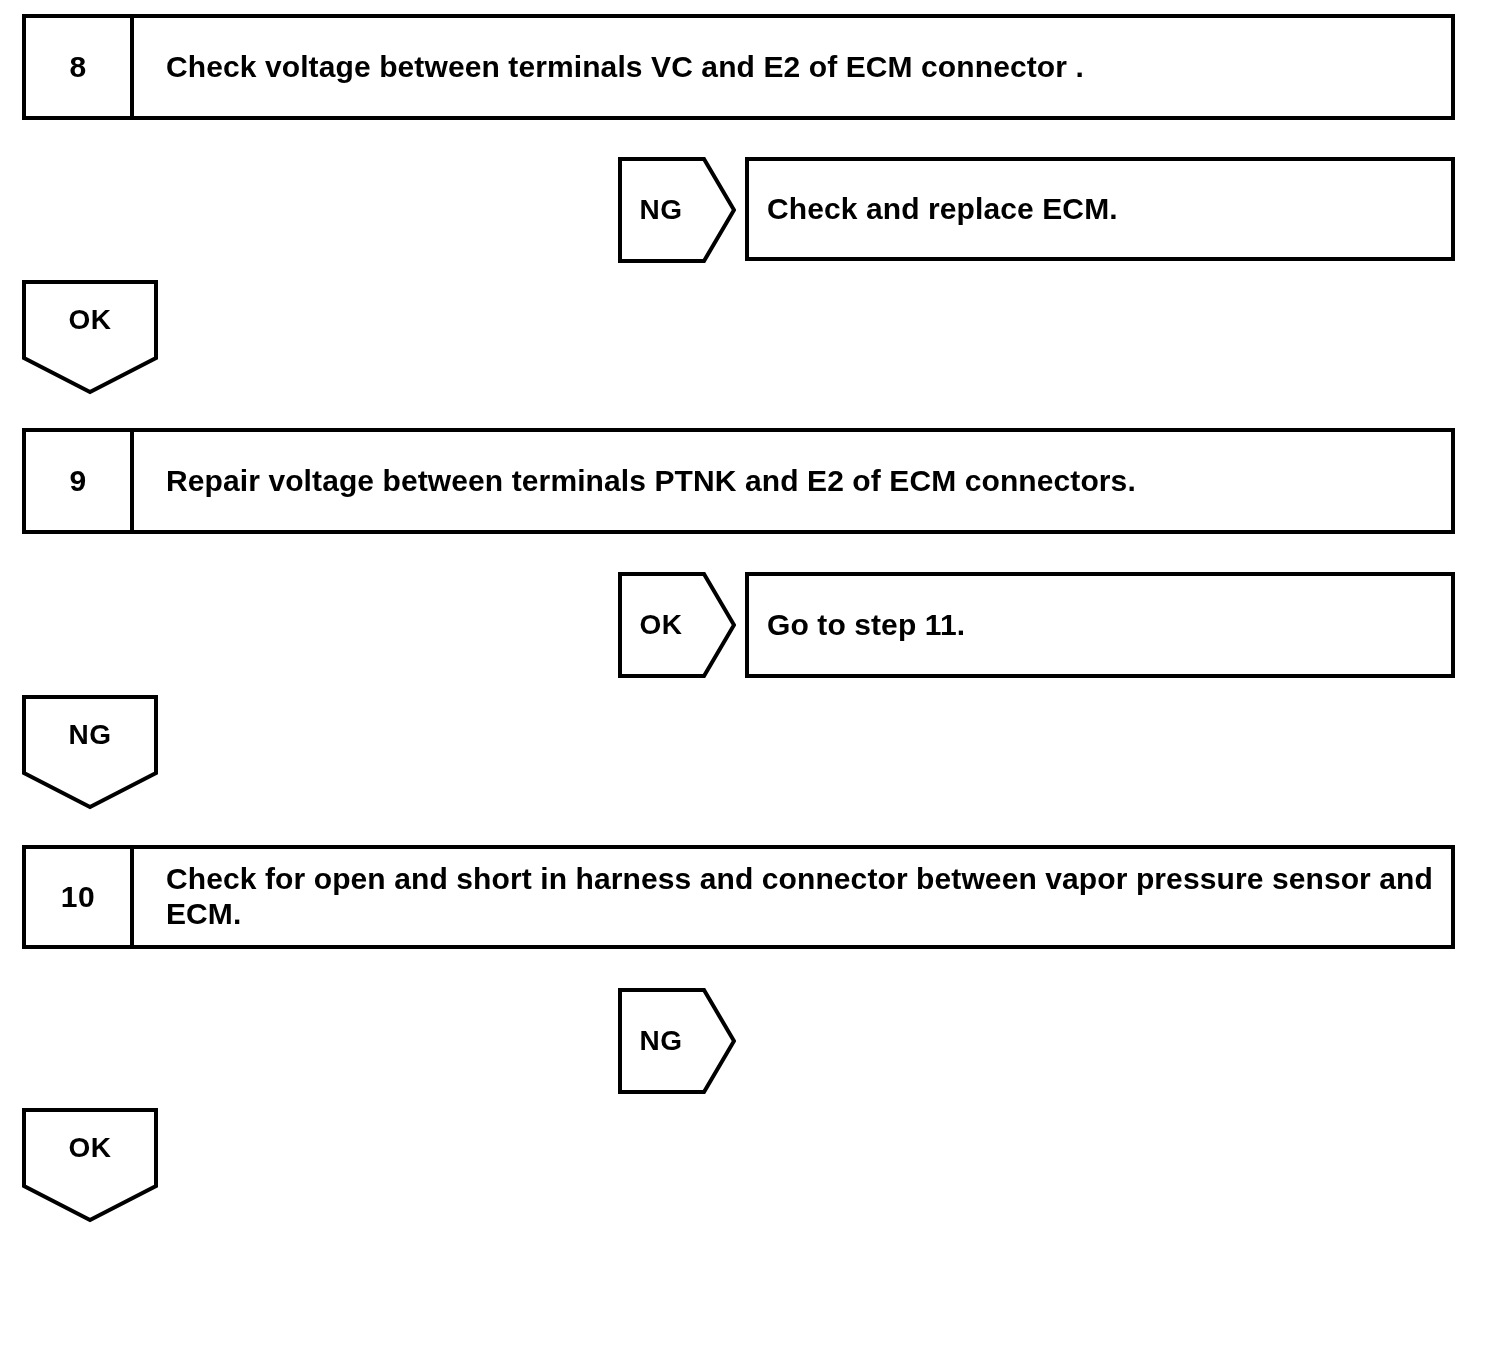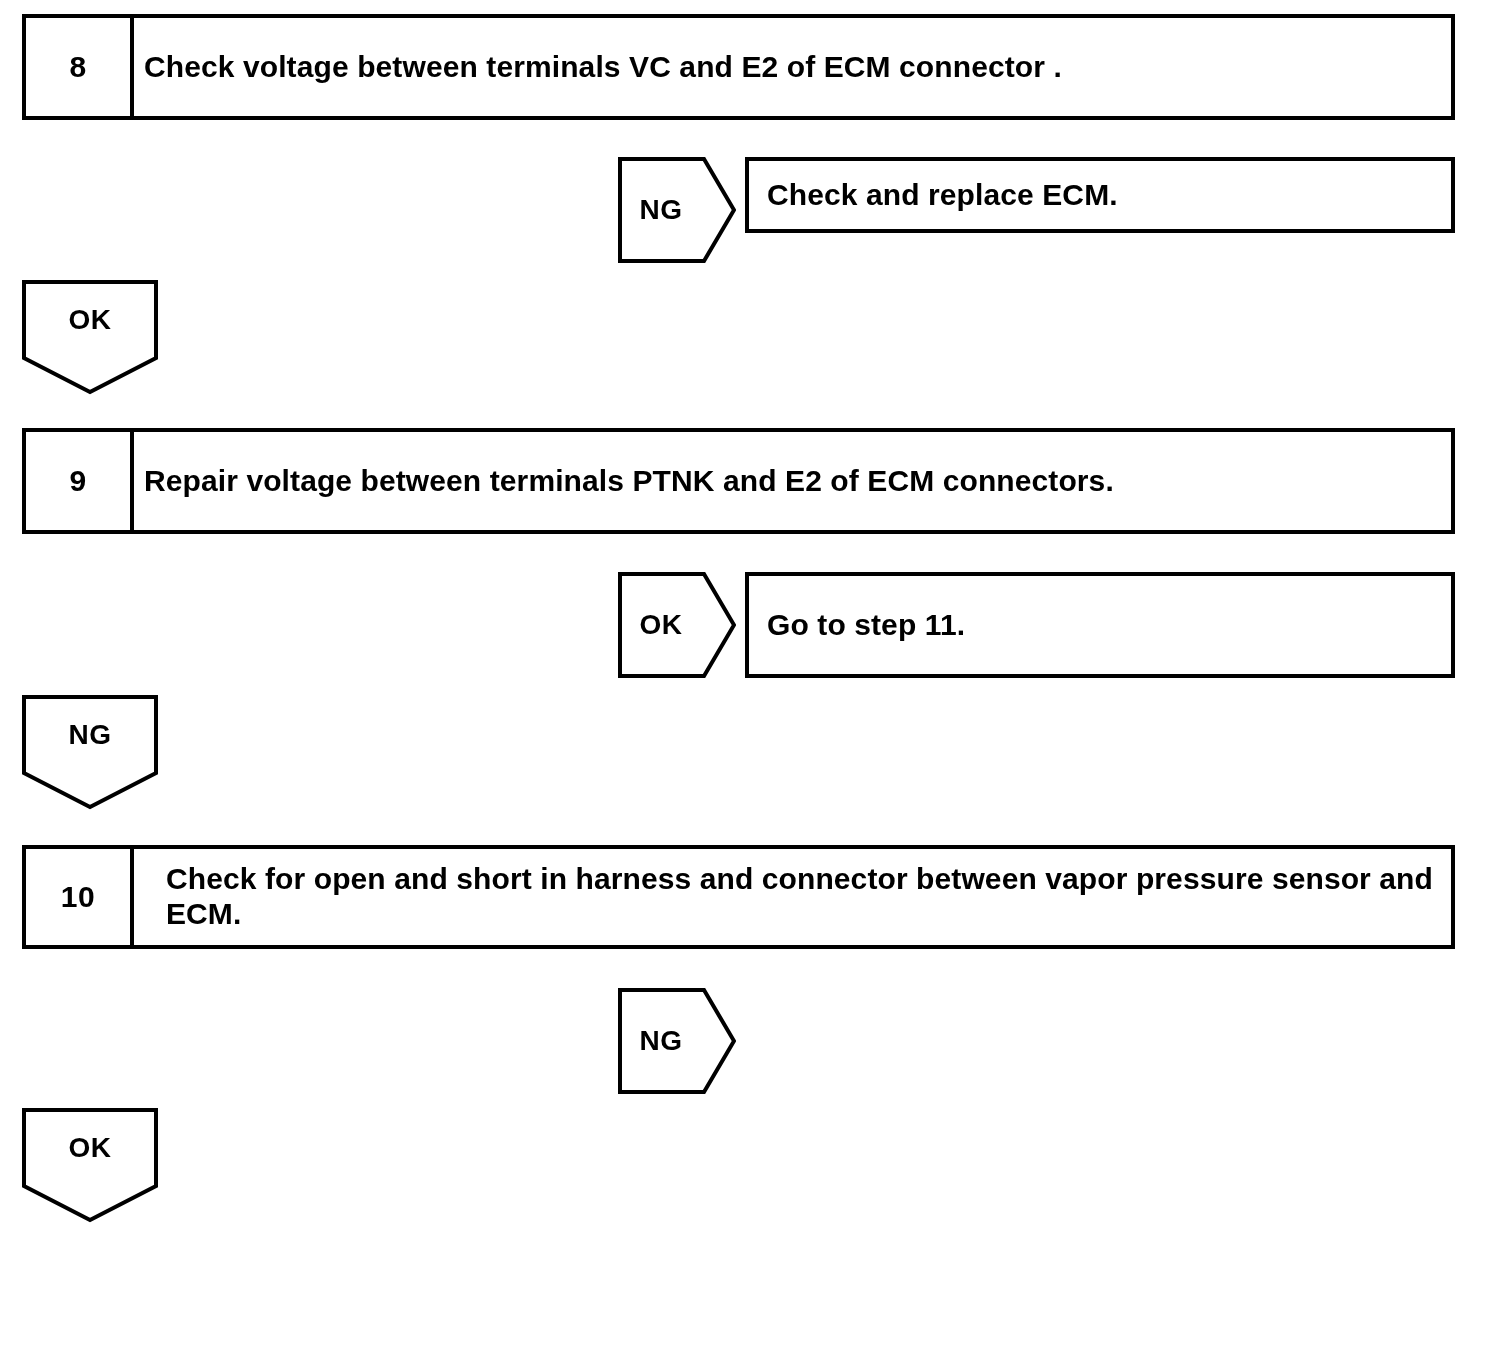--- a/index.html
+++ b/index.html
@@ -38,21 +38,21 @@
     align-items: center;
     justify-content: center;
     font-size: 30px;
     font-weight: bold;
     letter-spacing: 0.5px;
   }
   .step-text {
     flex: 1 1 auto;
     display: flex;
     align-items: center;
-    padding: 0 0 0 10px;
+    padding: 0 0 0 32px;
     font-size: 30px;
     font-weight: bold;
     line-height: 1.16;
     letter-spacing: 0.1px;
   }
 
   
   .result-box {
     position: absolute;
     box-sizing: border-box;
@@ -126,21 +126,21 @@
     <div class="step-num">8</div>
     <div class="step-text">Check voltage between terminals VC and E2 of ECM connector .</div>
   </div>
 
   <div class="arrow-right" style="left:618px; top:157px;">
     <svg viewBox="0 0 118 106" preserveAspectRatio="none" aria-hidden="true">
       <polygon points="2,2 86,2 116,53 86,104 2,104" fill="#ffffff" stroke="#000000" stroke-width="4" stroke-linejoin="miter"></polygon>
     </svg>
     <span class="lbl">NG</span>
   </div>
-  <div class="result-box" style="left:745px; top:157px; width:710px; height:76px;">Check and replace ECM.</div>
+  <div class="result-box" style="left:745px; top:157px; width:710px; height:104px;">Check and replace ECM.</div>
 
   <div class="arrow-down" style="left:22px; top:280px;">
     <svg viewBox="0 0 136 115" preserveAspectRatio="none" aria-hidden="true">
       <polygon points="2,2 134,2 134,78 68,112 2,78" fill="#ffffff" stroke="#000000" stroke-width="4" stroke-linejoin="miter"></polygon>
     </svg>
     <span class="lbl">OK</span>
   </div>
 
   <div class="step-box" style="left:22px; top:428px; width:1433px; height:106px;">
     <div class="step-num">9</div>
@@ -155,21 +155,21 @@
   </div>
   <div class="result-box" style="left:745px; top:572px; width:710px; height:106px;">Go to step 11.</div>
 
   <div class="arrow-down" style="left:22px; top:695px;">
     <svg viewBox="0 0 136 115" preserveAspectRatio="none" aria-hidden="true">
       <polygon points="2,2 134,2 134,78 68,112 2,78" fill="#ffffff" stroke="#000000" stroke-width="4" stroke-linejoin="miter"></polygon>
     </svg>
     <span class="lbl">NG</span>
   </div>
 
-  <div class="step-box" style="left:22px; top:845px; width:1433px; height:104px;gap:22px;">
+  <div class="step-box" style="left:22px; top:845px; width:1433px; height:104px;">
     <div class="step-num">10</div>
     <div class="step-text">Check for open and short in harness and connector between vapor pressure sensor and ECM.</div>
   </div>
 
   <div class="arrow-right" style="left:618px; top:988px;">
     <svg viewBox="0 0 118 106" preserveAspectRatio="none" aria-hidden="true">
       <polygon points="2,2 86,2 116,53 86,104 2,104" fill="#ffffff" stroke="#000000" stroke-width="4" stroke-linejoin="miter"></polygon>
     </svg>
     <span class="lbl">NG</span>
   </div>

